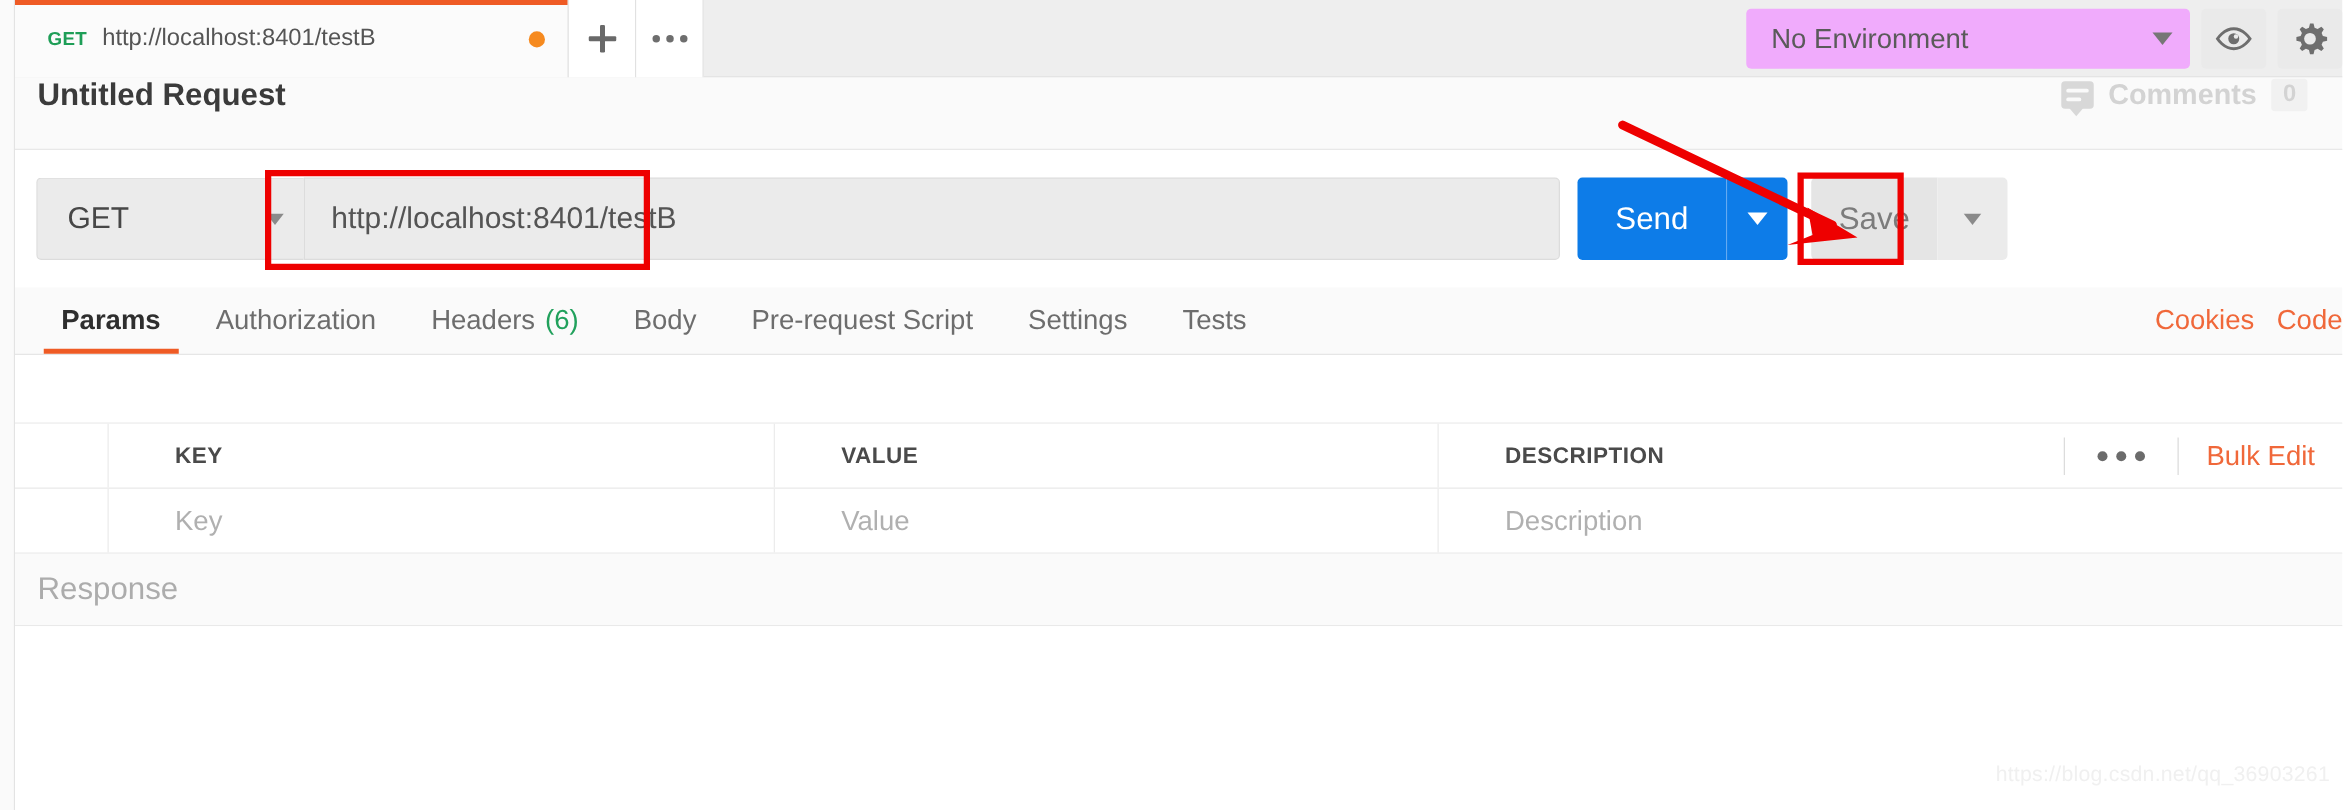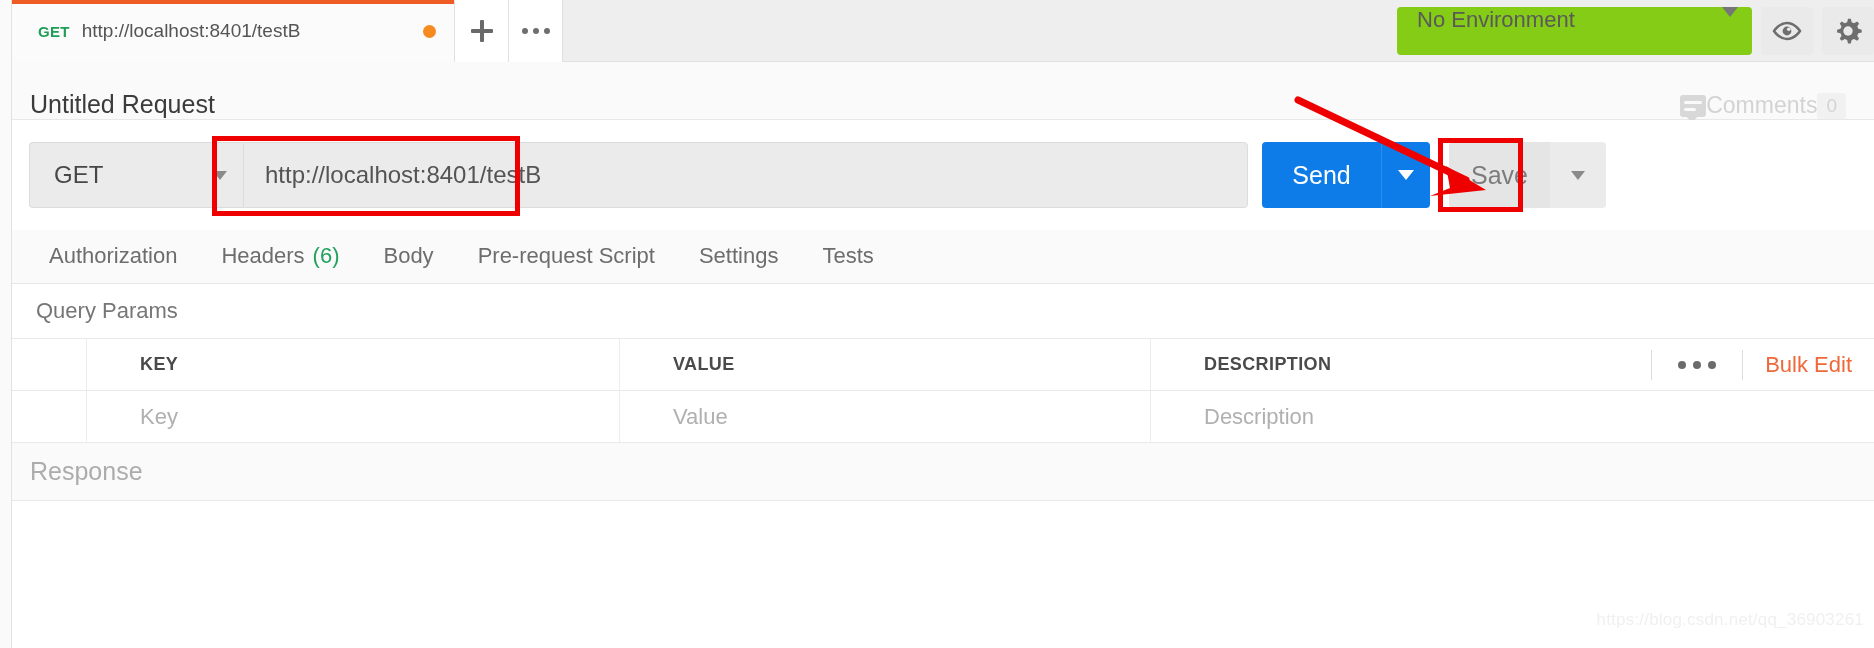--- a/index.html
+++ b/index.html
@@ -129,23 +129,24 @@
     right: 0; top: 0;
     height: 62px;
     display: flex;
     align-items: center;
     gap: 9px;
     padding-right: 0;
   }
   .env-select {
     width: 355px;
     height: 48px;
-    background: #84cc16;
+    background: #f0abfc;
     border-radius: 4px;
     display: flex;
+    align-items: center;
     padding: 0 14px 0 20px;
     cursor: pointer;
   }
   .env-label {
     flex: 1 1 auto;
     font-size: 22px;
     color: #5a5a5a;
     white-space: nowrap;
   }
   .caret-down {
@@ -166,33 +167,35 @@
   }
 
   
   .title-row {
     position: absolute;
     left: 12px; top: 62px;
     width: 1862px; height: 58px;
     background: #fafafa;
     border-bottom: 1px solid #e8e8e8;
     display: flex;
-    align-items: flex-end;
+    align-items: flex-start;
+    font-weight: bold;
   }
   .req-title {
     margin-left: 18px;
     font-size: 25px;
     color: #3b3b3b;
     white-space: nowrap;
   }
   .comments-chip {
     position: absolute;
     right: 28px;
     display: flex;
     align-items: center;
+    gap: 12px;
     cursor: pointer;
   }
   .comment-icon {
     width: 26px; height: 22px;
     background: #d8d8d8;
     border-radius: 3px;
     position: relative;
   }
   .comment-icon::after {
     content: "";
@@ -612,45 +615,49 @@
       <span>Save</span>
     </div>
     <div class="save-caret-btn">
       <span class="caret-sm"></span>
     </div>
 
   </div>
 
   <div class="tabs-row">
     <div class="tabs-list">
+      <div class="ptab active">
+        <span>Params</span>
+      </div>
       <div class="ptab">
         <span>Authorization</span>
       </div>
       <div class="ptab">
         <span>Headers</span>
         <span class="cnt">(6)</span>
       </div>
       <div class="ptab">
         <span>Body</span>
       </div>
       <div class="ptab">
         <span>Pre-request Script</span>
       </div>
       <div class="ptab">
         <span>Settings</span>
       </div>
       <div class="ptab">
         <span>Tests</span>
       </div>
     </div>
+    <div class="tabs-right">
+      <span class="link-orange">Cookies</span>
+      <span class="link-orange">Code</span>
+    </div>
   </div>
 
-  <div class="qp-head">
-    <span class="qp-title">Query Params</span>
-  </div>
 
   <div class="table">
 
     <div class="trow head" style="position:relative;">
       <div class="cell check"></div>
       <div class="cell key">
         <span class="th-text">KEY</span>
       </div>
       <div class="cell value">
         <span class="th-text">VALUE</span>

